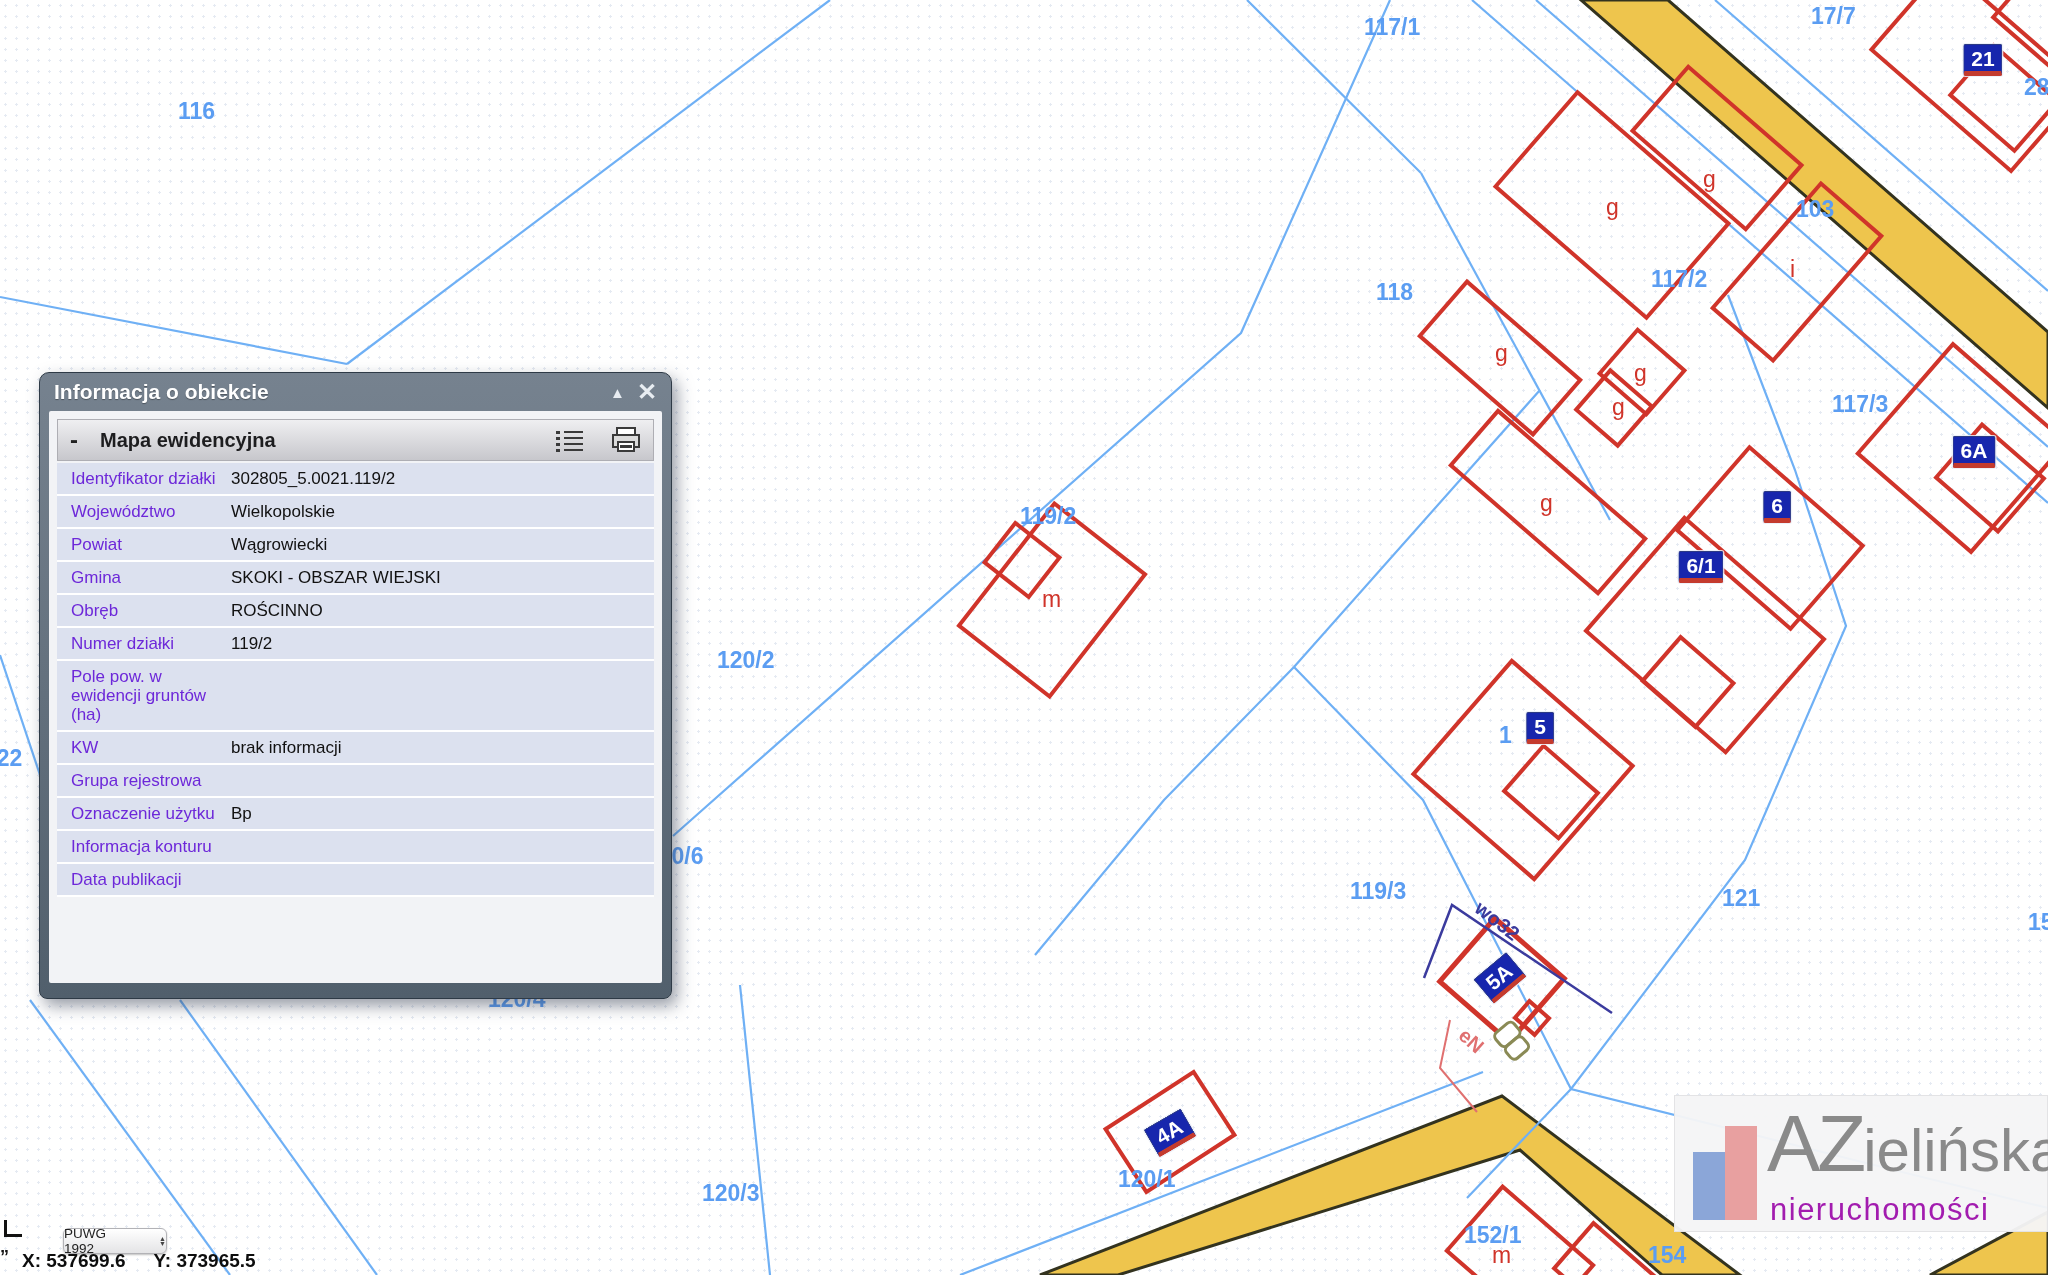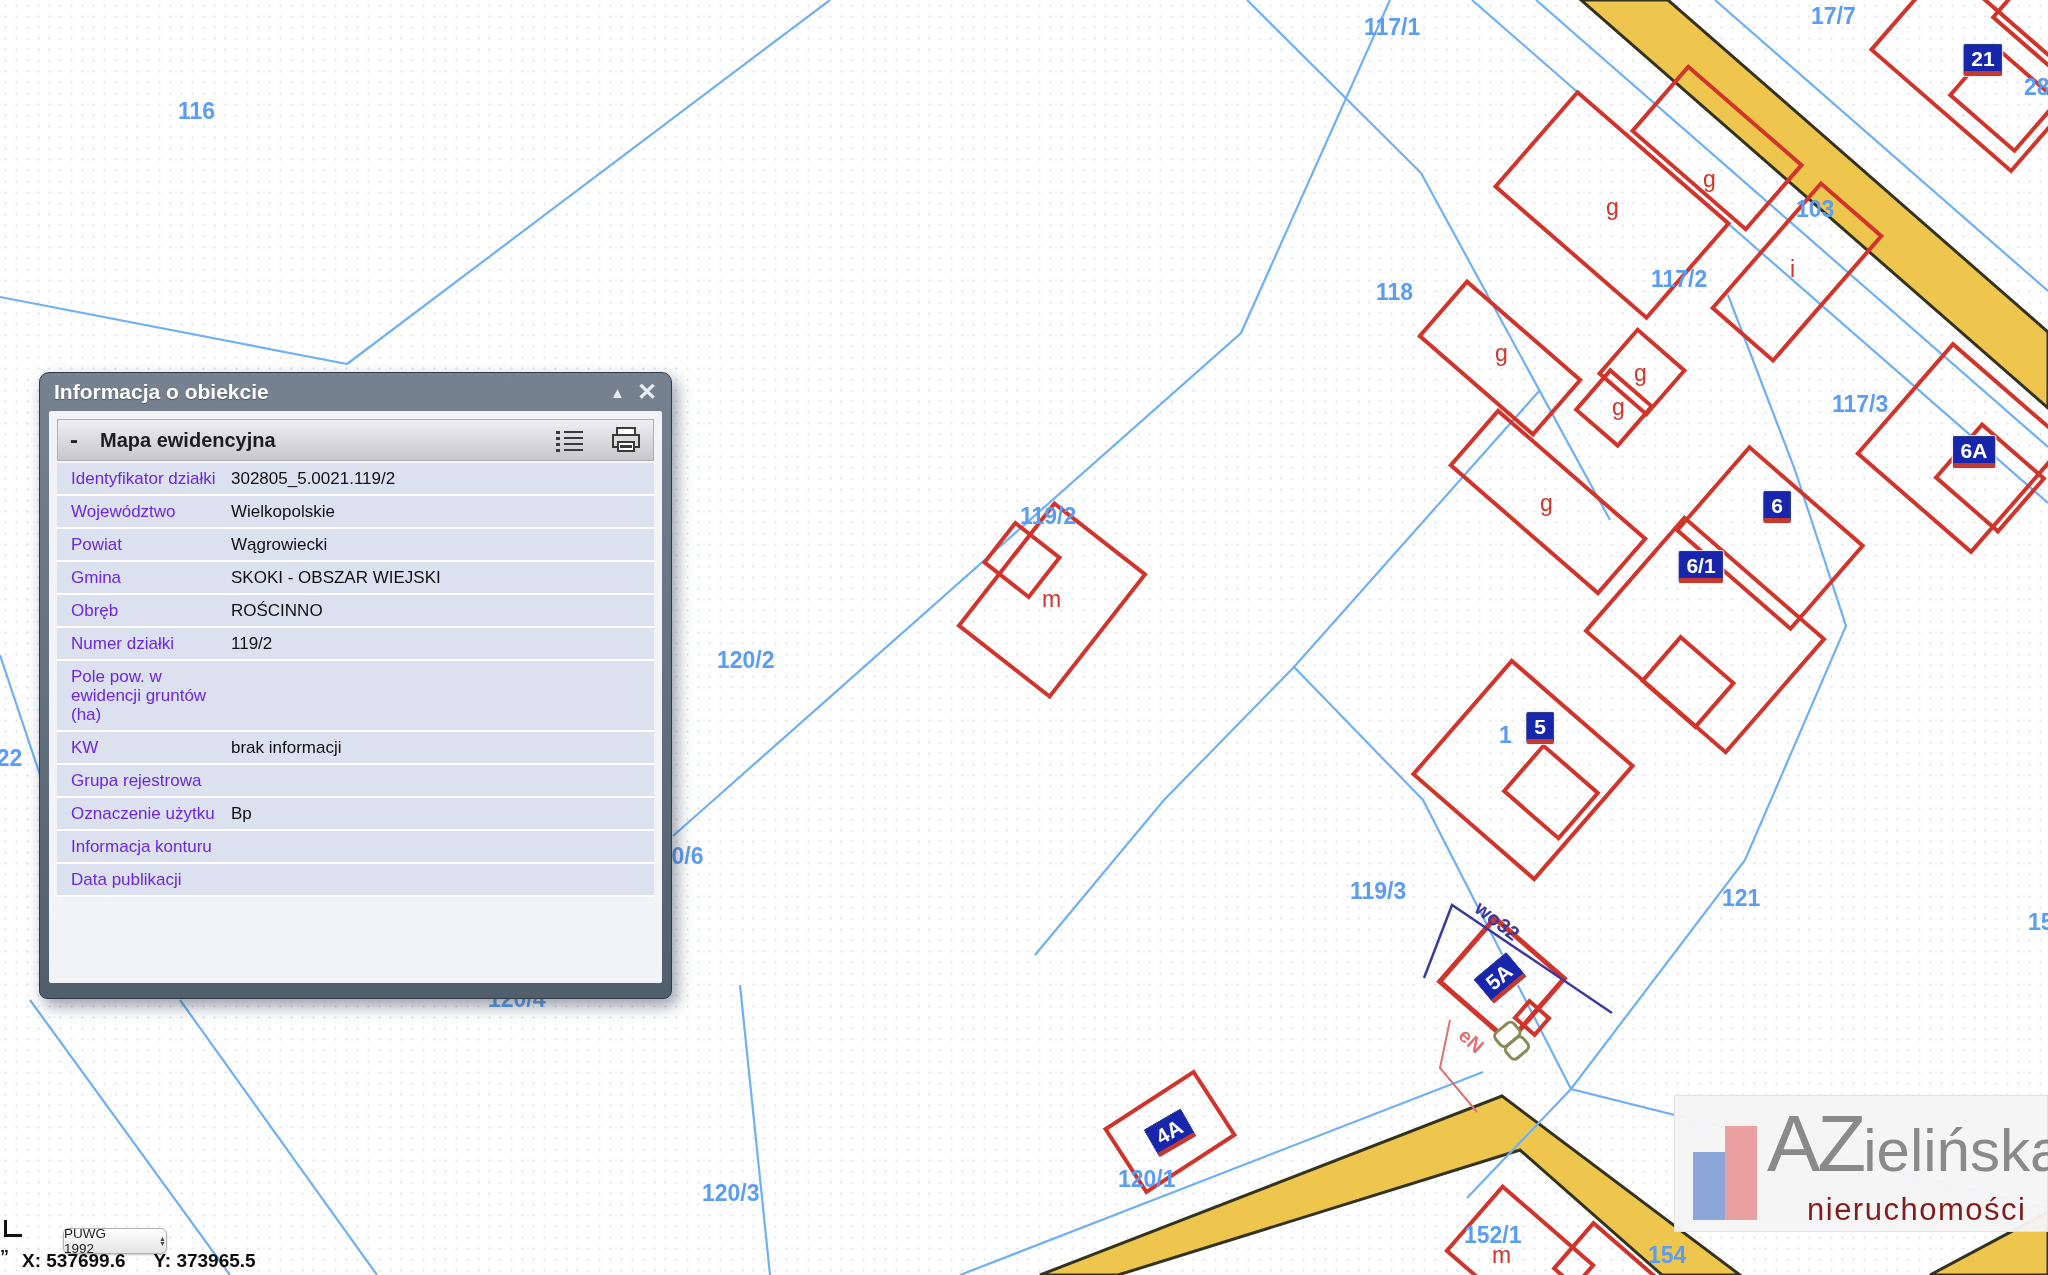--- a/index.html
+++ b/index.html
@@ -55,21 +55,21 @@
       border-left:3px solid #111;border-bottom:3px solid #111;}
   .ditto{position:absolute;left:0px;top:1247px;font-size:18px;font-weight:700;color:#111;}
   
   .logo{position:absolute;left:1674px;top:1095px;width:374px;height:137px;
       background:rgba(245,245,246,.96);border:1px solid #e3e3e5;box-sizing:border-box;}
   .logo .bar-blue{position:absolute;left:18px;top:56px;width:34px;height:68px;background:#8ba6d8;}
   .logo .bar-pink{position:absolute;left:50px;top:30px;width:32px;height:94px;background:#e8a0a0;}
   .logo .brand{position:absolute;left:92px;top:8px;color:#8a8a8a;white-space:nowrap;}
   .logo .az{font-size:80px;line-height:80px;letter-spacing:-3px;}
   .logo .rest{font-size:60px;letter-spacing:0px;}
-  .logo .line2{position:absolute;left:95px;top:96px;font-size:31px;color:#7f1d1d;letter-spacing:1.5px;margin-left:37px;}
+  .logo .line2{position:absolute;left:95px;top:96px;font-size:31px;color:#a21caf;letter-spacing:1.5px;}
 </style>
 </head>
 <body>
 
 <div id="app">
 
   <div id="map">
     <svg id="map-svg" width="2048" height="1275" viewBox="0 0 2048 1275">
         <polygon points="1581,0 1668,0 2048,332 2048,408" fill="#eec54d" stroke="#33331f" stroke-width="3"></polygon>
         <polygon points="1040,1275 1502,1096 1740,1275 1662,1275 1520,1150 1118,1275" fill="#eec54d" stroke="#33331f" stroke-width="3"></polygon>

